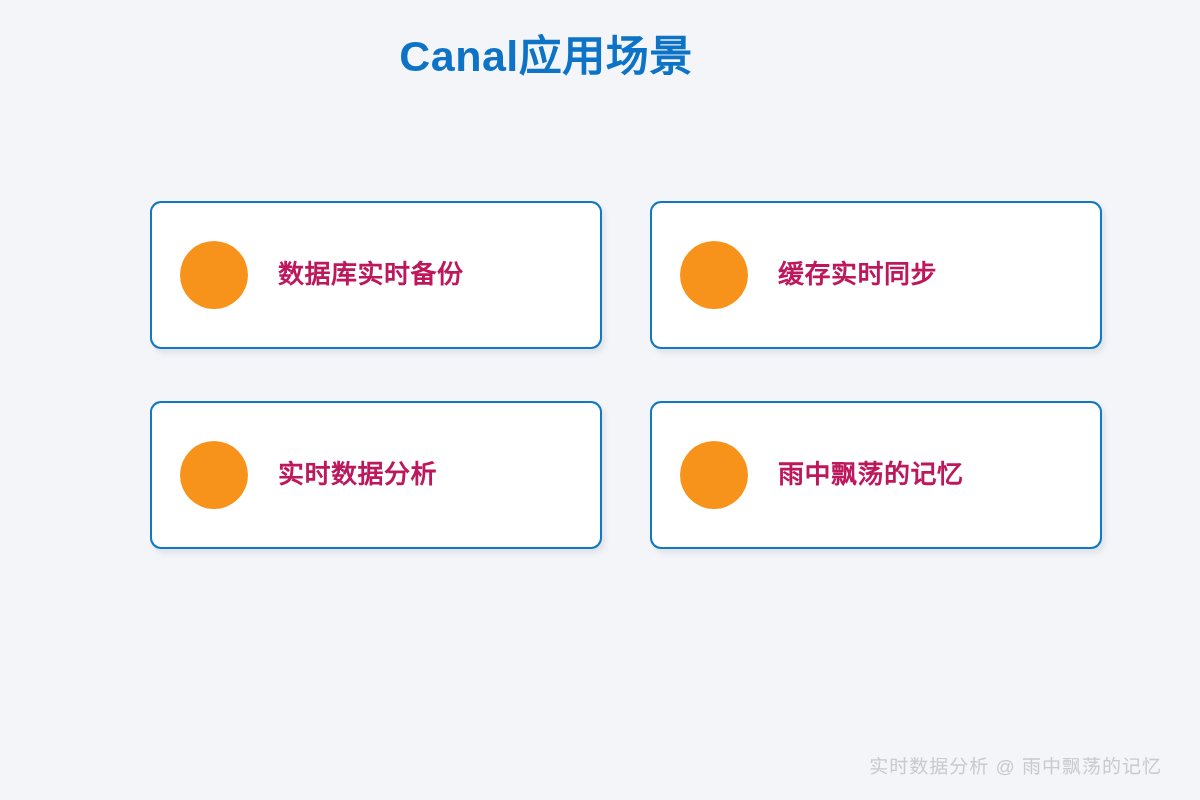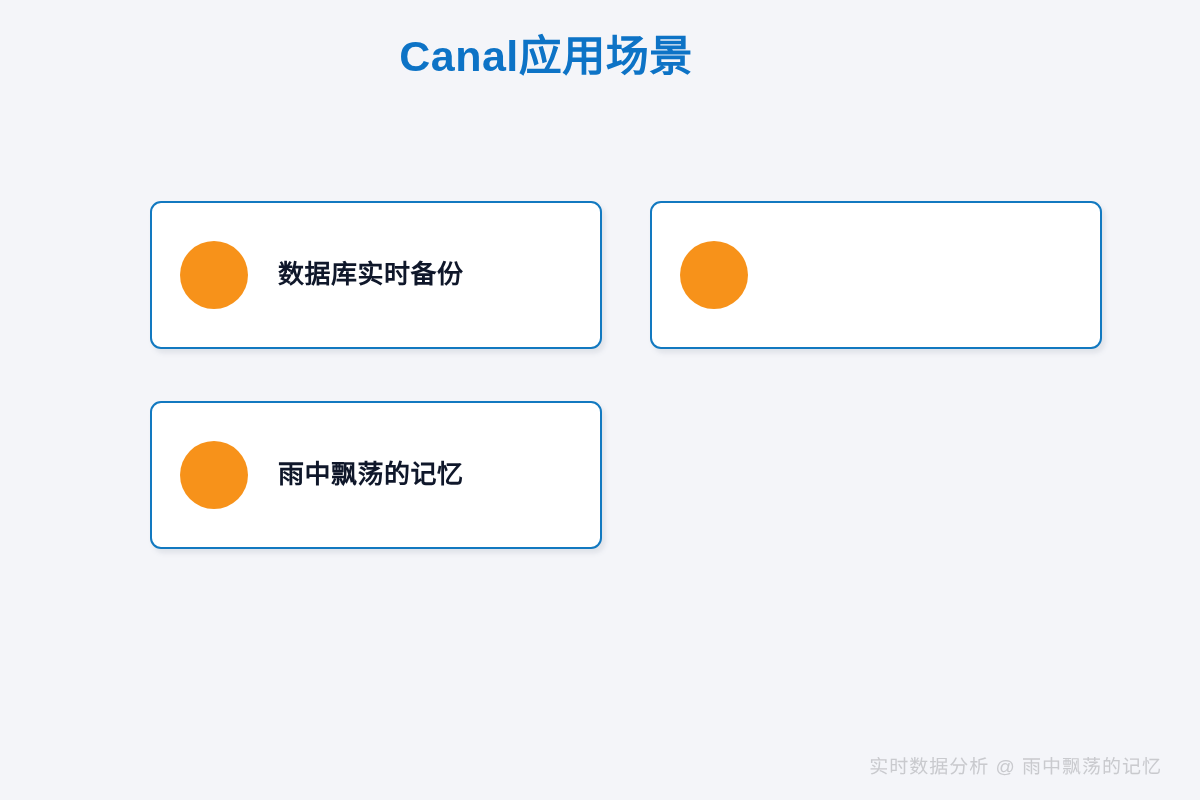--- a/index.html
+++ b/index.html
@@ -66,21 +66,21 @@
     width: 68px;
     height: 68px;
     border-radius: 50%;
     background: #f7921a;
   }
 
   .card-label {
     margin-left: 30px;
     font-size: 26px;
     font-weight: bold;
-    color: #0f172a;
+    color: #be185d;
     letter-spacing: 0.5px;
     line-height: 1.2;
     white-space: nowrap;
   }
 
   .watermark {
     position: absolute;
     right: 38px;
     bottom: 22px;
     font-size: 19px;
@@ -99,22 +99,27 @@
 
   <div class="card-grid">
 
     <div class="card">
       <span class="card-dot"></span>
       <span class="card-label">数据库实时备份</span>
     </div>
 
     <div class="card">
       <span class="card-dot"></span>
+      <span class="card-label">缓存实时同步</span>
     </div>
 
+    <div class="card">
+      <span class="card-dot"></span>
+      <span class="card-label">实时数据分析</span>
+    </div>
 
     <div class="card">
       <span class="card-dot"></span>
       <span class="card-label">雨中飘荡的记忆</span>
     </div>
 
   </div>
 
   <div class="watermark">实时数据分析 @ 雨中飘荡的记忆</div>
 

